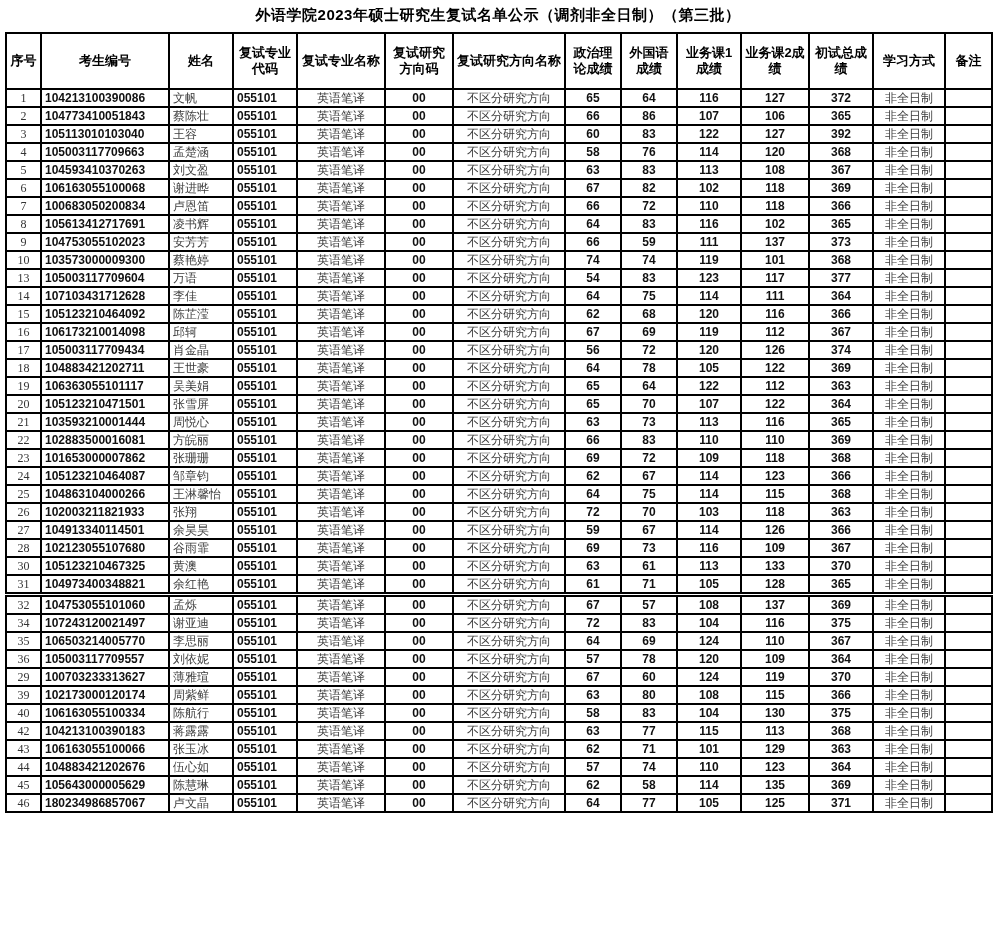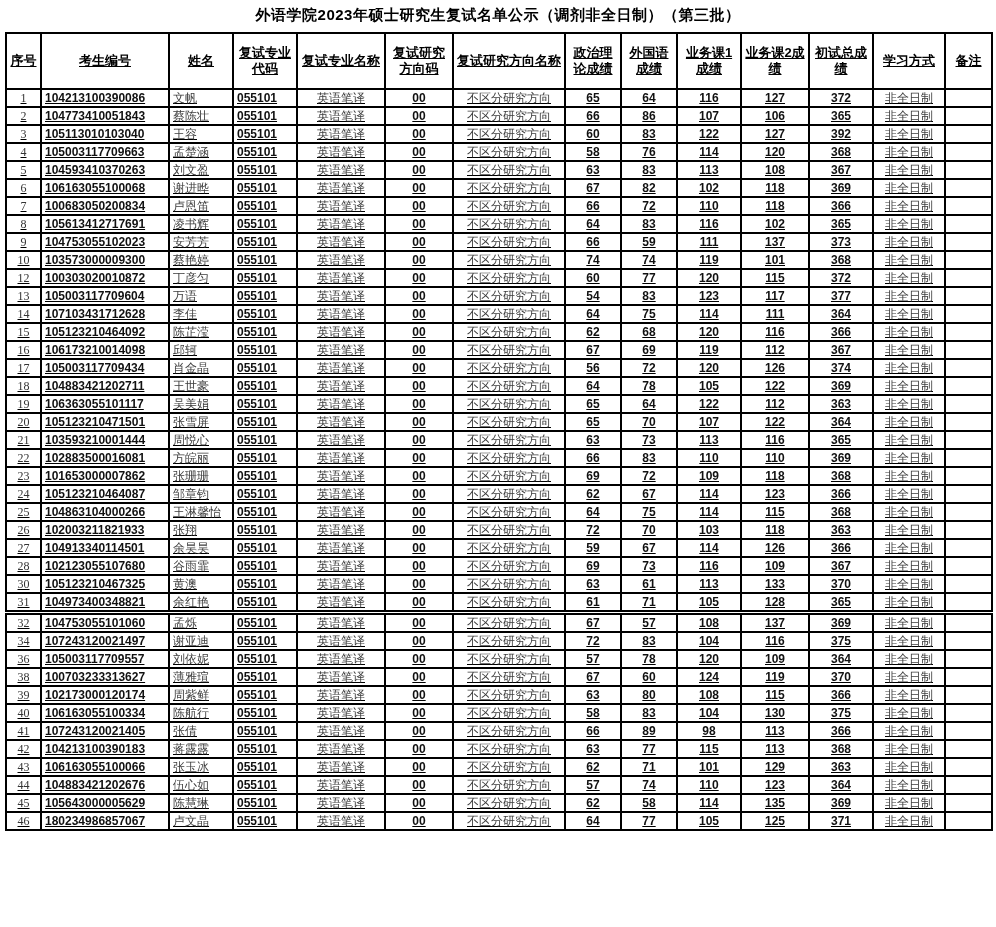--- a/index.html
+++ b/index.html
@@ -18,21 +18,20 @@
     color: #000;
     letter-spacing: 0.5px;
     margin-bottom: 7px;
     font-family: "Liberation Sans", sans-serif;
   }
   table.roster {
     width: 986px;
     border-collapse: collapse;
     table-layout: fixed;
     border: 2px solid #000;
-    text-decoration: underline;
   }
   table.roster th, table.roster td {
     border: 2px solid #000;
     overflow: hidden;
     white-space: nowrap;
   }
   table.roster th {
     font-size: 13px;
     font-weight: 700;
     text-align: center;
@@ -253,36 +252,20 @@
           <td class="c cn">不区分研究方向</td>
           <td class="c num">74</td>
           <td class="c num">74</td>
           <td class="c num">119</td>
           <td class="c num">101</td>
           <td class="c num">368</td>
           <td class="c cn">非全日制</td>
           <td class="c cn"></td>
         </tr>
         <tr>
-          <td class="c idx">12</td>
-          <td class="l num">100303020010872</td>
-          <td class="l cn">丁彦匀</td>
-          <td class="l num">055101</td>
-          <td class="c cn">英语笔译</td>
-          <td class="c num">00</td>
-          <td class="c cn">不区分研究方向</td>
-          <td class="c num">60</td>
-          <td class="c num">77</td>
-          <td class="c num">120</td>
-          <td class="c num">115</td>
-          <td class="c num">372</td>
-          <td class="c cn">非全日制</td>
-          <td class="c cn"></td>
-        </tr>
-        <tr>
           <td class="c idx">13</td>
           <td class="l num">105003117709604</td>
           <td class="l cn">万语</td>
           <td class="l num">055101</td>
           <td class="c cn">英语笔译</td>
           <td class="c num">00</td>
           <td class="c cn">不区分研究方向</td>
           <td class="c num">54</td>
           <td class="c num">83</td>
           <td class="c num">123</td>
@@ -589,37 +572,53 @@
           <td class="c cn">不区分研究方向</td>
           <td class="c num">72</td>
           <td class="c num">83</td>
           <td class="c num">104</td>
           <td class="c num">116</td>
           <td class="c num">375</td>
           <td class="c cn">非全日制</td>
           <td class="c cn"></td>
         </tr>
         <tr>
+          <td class="c idx">35</td>
+          <td class="l num">106503214005770</td>
+          <td class="l cn">李思丽</td>
+          <td class="l num">055101</td>
+          <td class="c cn">英语笔译</td>
+          <td class="c num">00</td>
+          <td class="c cn">不区分研究方向</td>
+          <td class="c num">64</td>
+          <td class="c num">69</td>
+          <td class="c num">124</td>
+          <td class="c num">110</td>
+          <td class="c num">367</td>
+          <td class="c cn">非全日制</td>
+          <td class="c cn"></td>
+        </tr>
+        <tr>
           <td class="c idx">36</td>
           <td class="l num">105003117709557</td>
           <td class="l cn">刘依妮</td>
           <td class="l num">055101</td>
           <td class="c cn">英语笔译</td>
           <td class="c num">00</td>
           <td class="c cn">不区分研究方向</td>
           <td class="c num">57</td>
           <td class="c num">78</td>
           <td class="c num">120</td>
           <td class="c num">109</td>
           <td class="c num">364</td>
           <td class="c cn">非全日制</td>
           <td class="c cn"></td>
         </tr>
         <tr>
-          <td class="c idx">38</td>
+          <td class="c idx">29</td>
           <td class="l num">100703233313627</td>
           <td class="l cn">薄雅瑄</td>
           <td class="l num">055101</td>
           <td class="c cn">英语笔译</td>
           <td class="c num">00</td>
           <td class="c cn">不区分研究方向</td>
           <td class="c num">67</td>
           <td class="c num">60</td>
           <td class="c num">124</td>
           <td class="c num">119</td>
@@ -653,36 +652,20 @@
           <td class="c cn">不区分研究方向</td>
           <td class="c num">58</td>
           <td class="c num">83</td>
           <td class="c num">104</td>
           <td class="c num">130</td>
           <td class="c num">375</td>
           <td class="c cn">非全日制</td>
           <td class="c cn"></td>
         </tr>
         <tr>
-          <td class="c idx">41</td>
-          <td class="l num">107243120021405</td>
-          <td class="l cn">张倩</td>
-          <td class="l num">055101</td>
-          <td class="c cn">英语笔译</td>
-          <td class="c num">00</td>
-          <td class="c cn">不区分研究方向</td>
-          <td class="c num">66</td>
-          <td class="c num">89</td>
-          <td class="c num">98</td>
-          <td class="c num">113</td>
-          <td class="c num">366</td>
-          <td class="c cn">非全日制</td>
-          <td class="c cn"></td>
-        </tr>
-        <tr>
           <td class="c idx">42</td>
           <td class="l num">104213100390183</td>
           <td class="l cn">蒋露露</td>
           <td class="l num">055101</td>
           <td class="c cn">英语笔译</td>
           <td class="c num">00</td>
           <td class="c cn">不区分研究方向</td>
           <td class="c num">63</td>
           <td class="c num">77</td>
           <td class="c num">115</td>

